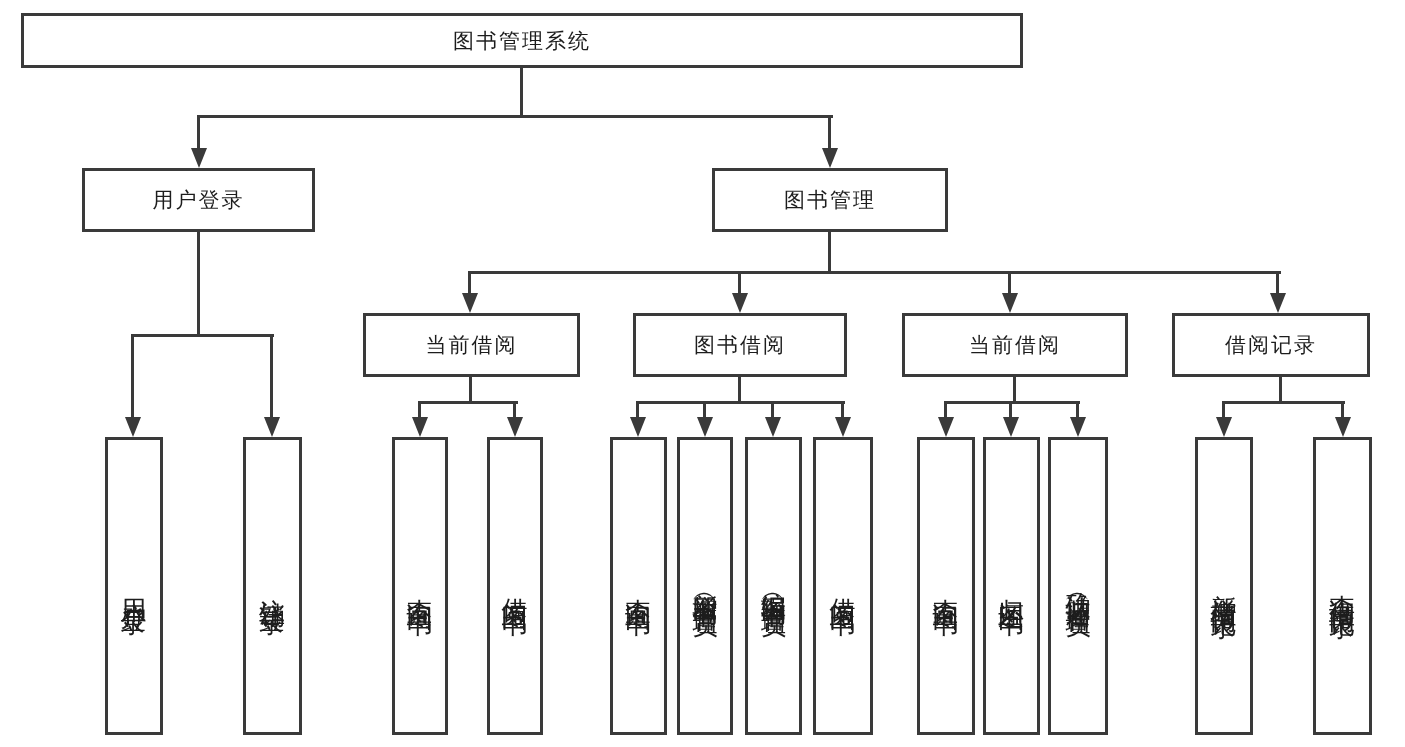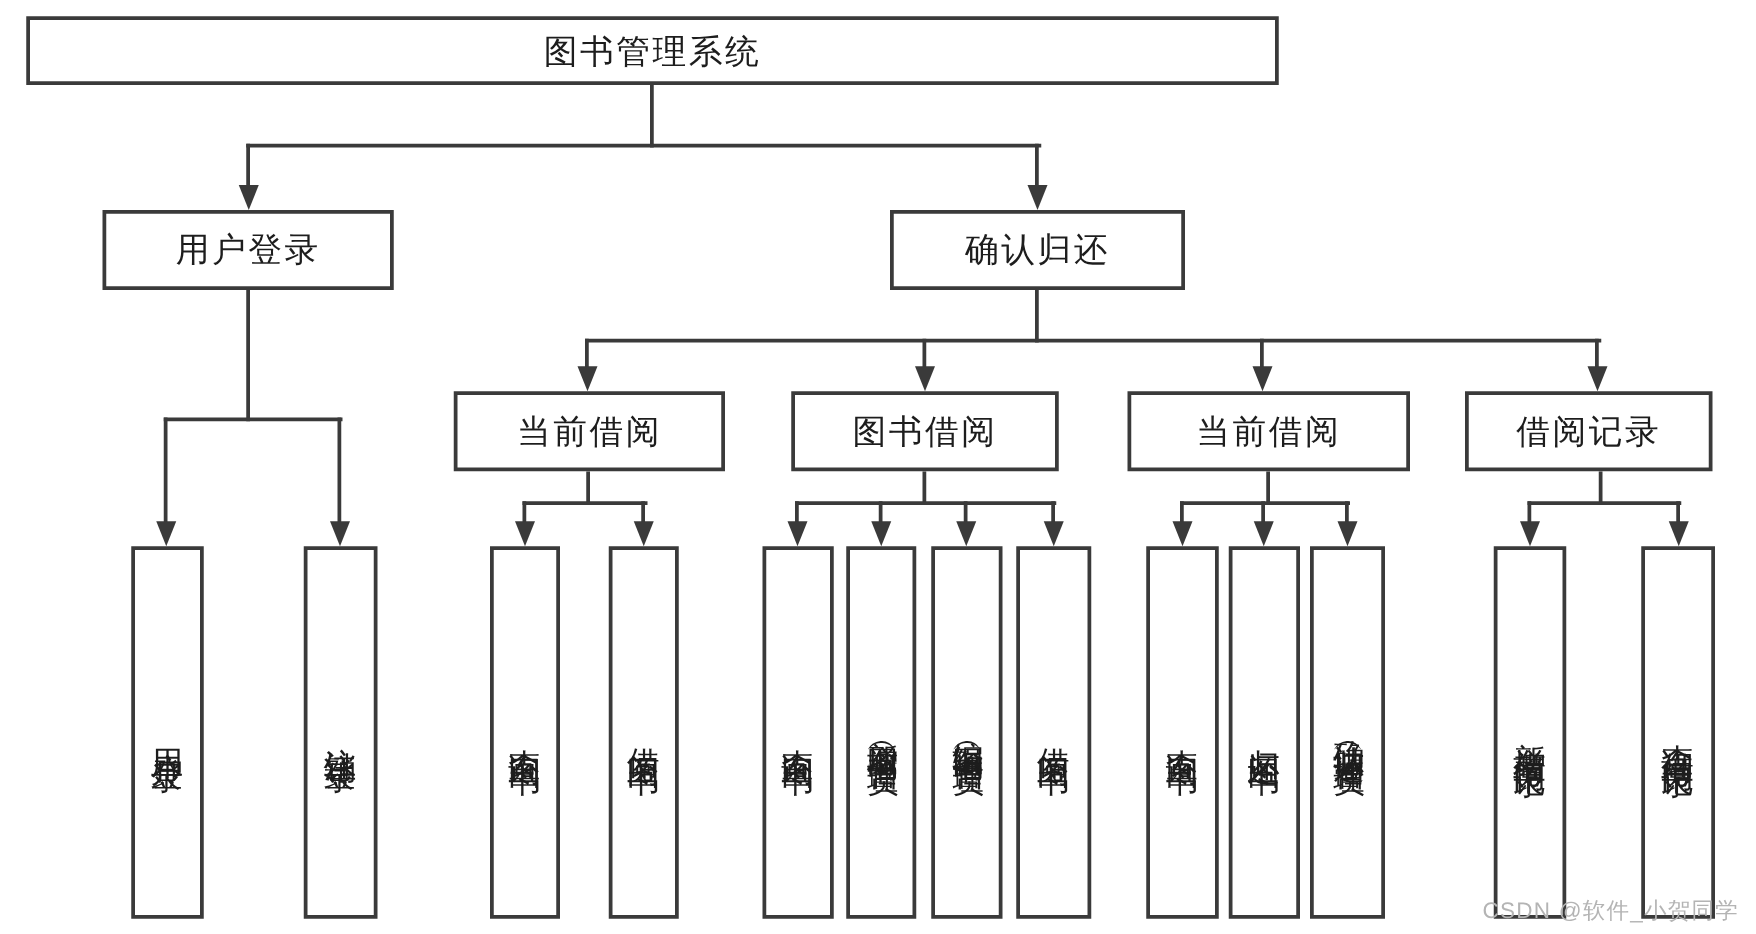--- a/index.html
+++ b/index.html
@@ -10,21 +10,21 @@
   }
   html,body{margin:0;padding:0;background:var(--background);}
   #canvas{
     position:relative;width:1405px;height:747px;background:var(--background);
     font-family:"Liberation Sans","DejaVu Sans",sans-serif;overflow:hidden;
   }
   .box{
     position:absolute;box-sizing:border-box;border:3px solid var(--line);
     background:#fff;color:var(--text);display:flex;align-items:center;justify-content:center;
   }
-  .hbox{font-size:27px;letter-spacing:2px;white-space:nowrap;}
+  .hbox{font-size:21px;letter-spacing:2px;white-space:nowrap;}
   .vbox{writing-mode:vertical-rl;font-size:26px;letter-spacing:4px;line-height:1;}
   .vbox.small{font-size:25px;letter-spacing:3px;}
   .ln{position:absolute;background:var(--line);}
   .ar{
     position:absolute;width:0;height:0;
     border-left:8px solid transparent;border-right:8px solid transparent;
     border-top:20px solid var(--line);
   }
   .watermark{
     position:absolute;left:1186px;top:716px;font-size:18px;letter-spacing:1px;
@@ -92,21 +92,21 @@
   <div class="ln" style="left:1222px;top:401px;width:123px;height:3px;"></div>
   <div class="ln" style="left:1222px;top:401px;width:3px;height:18px;"></div>
   <div class="ar" style="left:1216px;top:417px;"></div>
   <div class="ln" style="left:1341px;top:401px;width:3px;height:18px;"></div>
   <div class="ar" style="left:1335px;top:417px;"></div>
 
   <div class="box hbox" style="left:21px;top:13px;width:1002px;height:55px;">图书管理系统</div>
 
   <div class="box hbox" style="left:82px;top:168px;width:233px;height:64px;">用户登录</div>
 
-  <div class="box hbox" style="left:712px;top:168px;width:236px;height:64px;">确认归还</div>
+  <div class="box hbox" style="left:712px;top:168px;width:236px;height:64px;">图书管理</div>
 
   <div class="box hbox" style="left:363px;top:313px;width:217px;height:64px;">当前借阅</div>
 
   <div class="box hbox" style="left:633px;top:313px;width:214px;height:64px;">图书借阅</div>
 
   <div class="box hbox" style="left:902px;top:313px;width:226px;height:64px;">当前借阅</div>
 
   <div class="box hbox" style="left:1172px;top:313px;width:198px;height:64px;">借阅记录</div>
 
   <div class="box vbox" style="left:105px;top:437px;width:58px;height:298px;">用户登录</div>
@@ -120,14 +120,13 @@
   <div class="box vbox small" style="left:745px;top:437px;width:57px;height:298px;">编辑图书（管理员）</div>
   <div class="box vbox" style="left:813px;top:437px;width:60px;height:298px;">借阅图书</div>
 
   <div class="box vbox" style="left:917px;top:437px;width:58px;height:298px;">查询图书</div>
   <div class="box vbox" style="left:983px;top:437px;width:57px;height:298px;">归还图书</div>
   <div class="box vbox small" style="left:1048px;top:437px;width:60px;height:298px;">确认归还（管理员）</div>
 
   <div class="box vbox" style="left:1195px;top:437px;width:58px;height:298px;">新增借阅记录</div>
   <div class="box vbox" style="left:1313px;top:437px;width:59px;height:298px;">查询借阅记录</div>
 
-  <div class="watermark">CSDN @软件_小贺同学</div>
 </div>
 
 </body></html>

